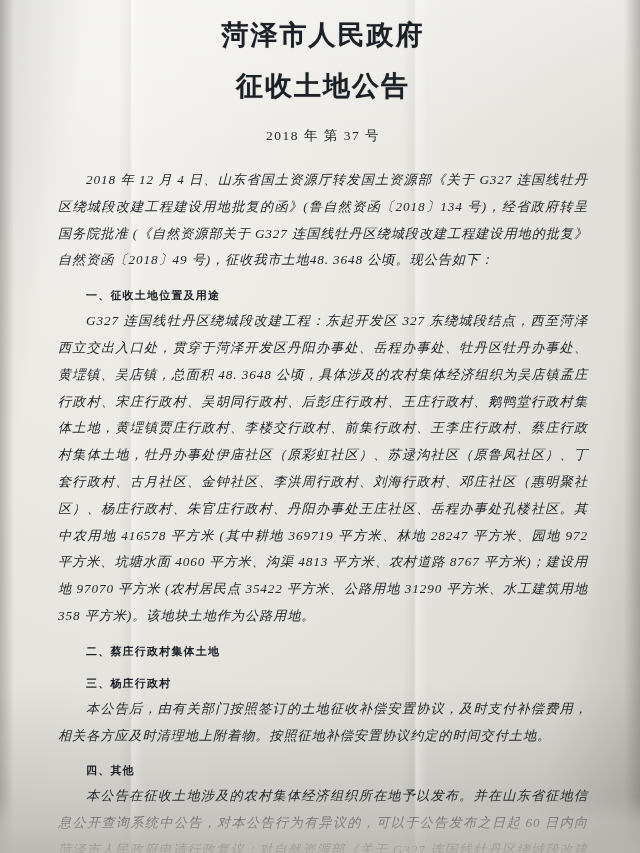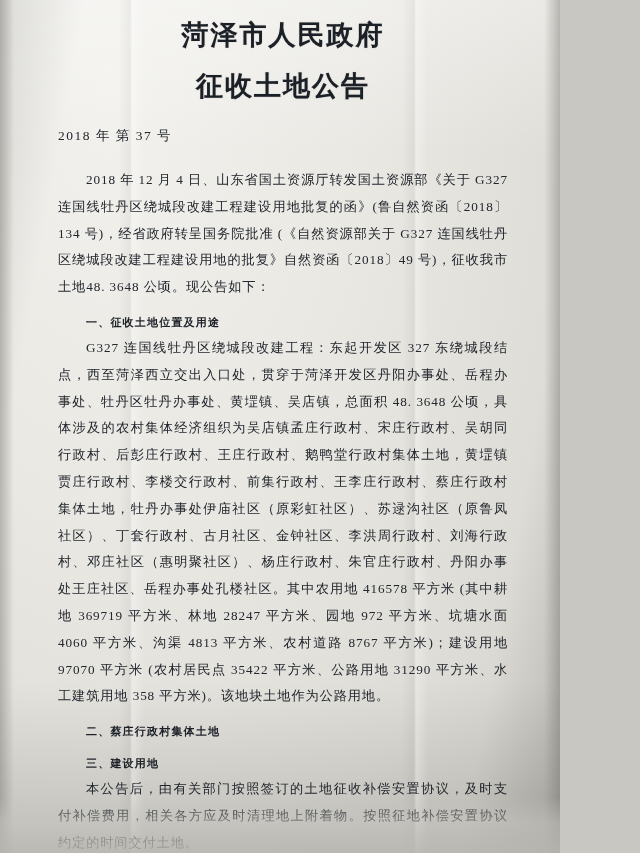--- a/index.html
+++ b/index.html
@@ -8,21 +8,21 @@
   }
   body {
     width: 640px;
     height: 853px;
     overflow: hidden;
     background: #c9c7c2;
     font-family: "Liberation Serif", serif;
   }
   .page {
     position: relative;
-    width: 560px;
+    width: 640px;
     height: 853px;
     background:
       radial-gradient(ellipse at 20% 10%, #f2f1ed 0%, #e9e8e3 40%, #dedcd6 75%, #cfcdc6 100%);
     overflow: hidden;
   }
   
   .shade {
     position: absolute;
     inset: 0;
     pointer-events: none;
@@ -53,38 +53,38 @@
     font-size: 27px;
     line-height: 1.28;
     letter-spacing: 2px;
     color: #1b1f26;
     margin-top: 8px;
     text-shadow: 0 0 1px rgba(0,0,0,0.35);
   }
   .doc-title .l2 { display: block; margin-top: 16px; }
 
   .doc-number {
-    text-align: left;
+    text-align: center;
     font-size: 13.5px;
     letter-spacing: 1.5px;
     margin-top: 24px;
     margin-bottom: 22px;
     color: #23272e;
   }
 
   p.body-text {
     font-size: 13.2px;
     line-height: 2.03;
     letter-spacing: 0.9px;
     text-align: justify;
     text-justify: inter-ideograph;
     margin: 0 0 2px 0;
     color: #22262d;
   }
-  p.indent { text-indent: 28px; }
+  p.indent { text-indent: 28px; font-style: italic; }
 
   h2.section {
     font-size: 11px;
     font-weight: bold;
     letter-spacing: 1.2px;
     line-height: 2.0;
     margin: 10px 0 2px 0;
     text-indent: 28px;
     color: #1c2027;
   }
@@ -128,21 +128,21 @@
 
     <p class="body-text indent">2018 年 12 月 4 日、山东省国土资源厅转发国土资源部《关于 G327 连国线牡丹区绕城段改建工程建设用地批复的函》(鲁自然资函〔2018〕134 号)，经省政府转呈国务院批准 (《自然资源部关于 G327 连国线牡丹区绕城段改建工程建设用地的批复》自然资函〔2018〕49 号)，征收我市土地48. 3648 公顷。现公告如下：</p>
 
     <h2 class="section">一、征收土地位置及用途</h2>
 
     <p class="body-text indent">G327 连国线牡丹区绕城段改建工程：东起开发区 327 东绕城段结点，西至菏泽西立交出入口处，贯穿于菏泽开发区丹阳办事处、岳程办事处、牡丹区牡丹办事处、黄堽镇、吴店镇，总面积 48. 3648 公顷，具体涉及的农村集体经济组织为吴店镇孟庄行政村、宋庄行政村、吴胡同行政村、后彭庄行政村、王庄行政村、鹅鸭堂行政村集体土地，黄堽镇贾庄行政村、李楼交行政村、前集行政村、王李庄行政村、蔡庄行政村集体土地，牡丹办事处伊庙社区（原彩虹社区）、苏逯沟社区（原鲁凤社区）、丁套行政村、古月社区、金钟社区、李洪周行政村、刘海行政村、邓庄社区（惠明聚社区）、杨庄行政村、朱官庄行政村、丹阳办事处王庄社区、岳程办事处孔楼社区。其中农用地 416578 平方米 (其中耕地 369719 平方米、林地 28247 平方米、园地 972 平方米、坑塘水面 4060 平方米、沟渠 4813 平方米、农村道路 8767 平方米)；建设用地 97070 平方米 (农村居民点 35422 平方米、公路用地 31290 平方米、水工建筑用地 358 平方米)。该地块土地作为公路用地。</p>
 
     <h2 class="section">二、蔡庄行政村集体土地</h2>
 
 
-    <h2 class="section">三、建设用地</h2>
+    <h2 class="section">三、杨庄行政村</h2>
 
     <p class="body-text indent">本公告后，由有关部门按照签订的土地征收补偿安置协议，及时支付补偿费用，相关各方应及时清理地上附着物。按照征地补偿安置协议约定的时间交付土地。</p>
 
     <h2 class="section">四、其他</h2>
 
     <p class="body-text indent">本公告在征收土地涉及的农村集体经济组织所在地予以发布。并在山东省征地信息公开查询系统中公告，对本公告行为有异议的，可以于公告发布之日起 60 日内向菏泽市人民政府申请行政复议；对自然资源部《关于 G327 连国线牡丹区绕城段改建工程建设用地的批复》自然资函〔2018</p>
 
   </div>
 
   <div class="edge-left"></div>

